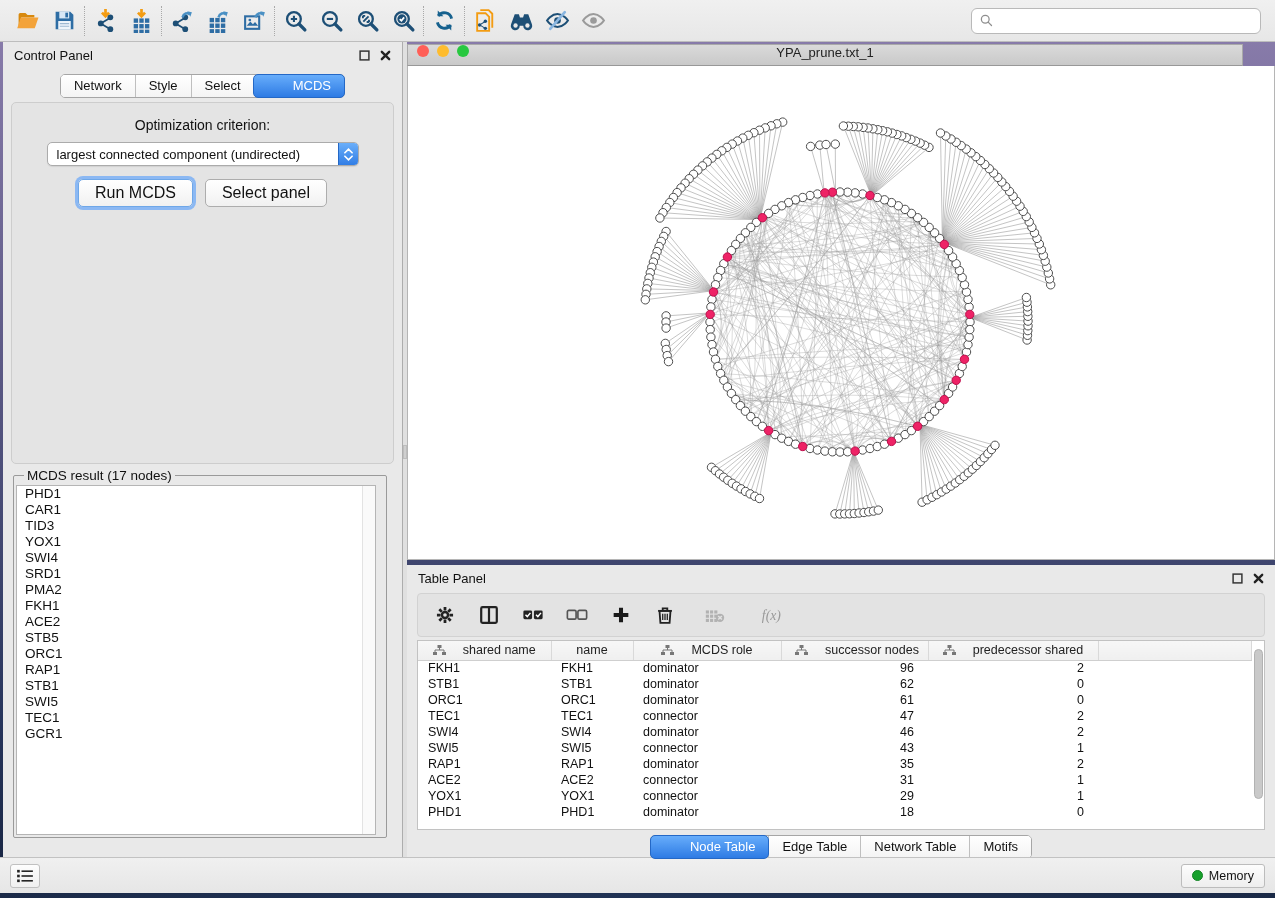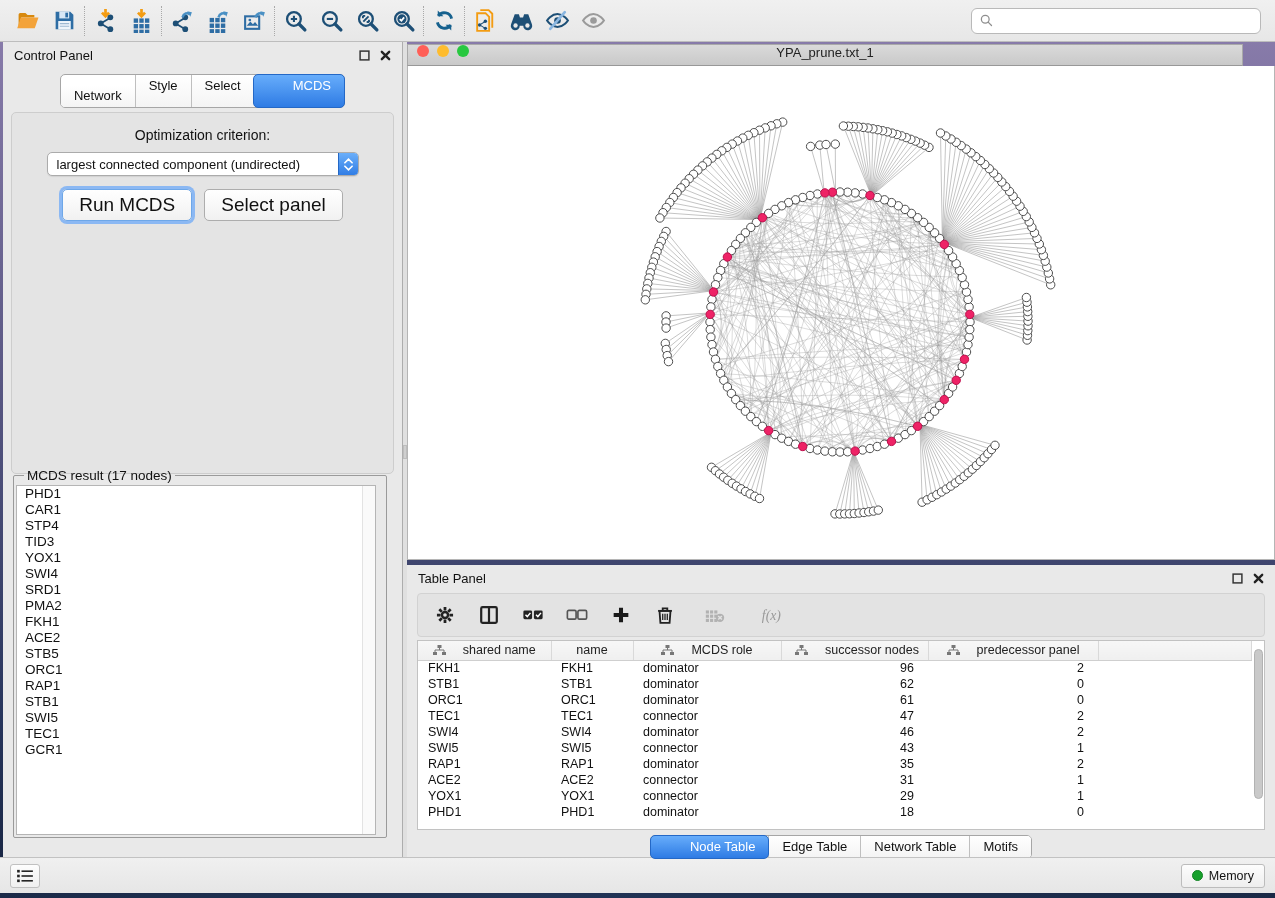--- a/index.html
+++ b/index.html
@@ -31,38 +31,38 @@
   
   .panel-titlebar { height:26px; display:flex; align-items:center; padding:0 11px; }
   .panel-title { font-size:13px; color:#111; }
   .panel-title-btns { margin-left:auto; display:flex; align-items:center; gap:10px; }
   .panel-title-btns svg { width:11px; height:11px; display:block; }
 
   .cp-tabs-row { display:flex; justify-content:center; padding:6px 0 2px; }
   .seg { display:inline-flex; background:#fff; border:1px solid #a6a6a6; border-radius:5px; }
   .seg .tab { font-size:13px; color:#111; padding:3px 13px 4px; border-left:1px solid #bfbfbf;
     background:linear-gradient(#ffffff,#f4f4f4); cursor:default; white-space:nowrap; }
-  .seg .tab:first-child { border-left:none; border-radius:4px 0 0 4px;margin-top:10px; }
+  .seg .tab:first-child { border-left:none; border-radius:4px 0 0 4px; }
   .seg .tab:last-child { border-radius:0 4px 4px 0; }
   .seg .tab.active { background:linear-gradient(#67adfb,#2e7be4); color:#fff; margin:-1px;
     border:1px solid #2468c6; border-radius:5px; position:relative; z-index:2;padding-left:39px; }
 
   .cp-body { margin:2px 8px 0; background:#e4e4e4; border:1px solid #cdcdcd; border-radius:5px;
     height:362px; padding-top:14px; }
   .opt-label { text-align:center; font-size:14px; color:#111; margin-bottom:9px; }
   .combo { width:312px; height:24px; margin:0 auto; background:#fff; border:1px solid #ababab;
     border-radius:5px; display:flex; align-items:center; overflow:hidden;
     box-shadow:0 1px 1px rgba(0,0,0,.08); }
   .combo-text { flex:1; font-size:13px; padding:0 9px; color:#111; white-space:nowrap; }
   .combo-step { width:20px; height:24px; background:linear-gradient(#6db1fb,#2e7be4);
     display:flex; flex-direction:column; align-items:center; justify-content:center; gap:1px;
     border-left:1px solid #2468c6; }
   .combo-step svg { width:9px; height:6px; display:block; }
   .cp-buttons { display:flex; justify-content:center; gap:12px; margin-top:13px; }
-  .btn { font-size:19px; color:#111; background:linear-gradient(#ffffff,#f1f1f1);
+  .btn { font-size:16px; color:#111; background:linear-gradient(#ffffff,#f1f1f1);
     border:1px solid #adadad; border-radius:5px; padding:4px 16px; cursor:default; }
   .btn.focused { box-shadow:0 0 0 3px rgba(90,160,250,.65); border-color:#6ea7e8; }
 
   .fieldset-box { position:absolute; left:10px; top:426px; width:374px; height:370px; }
   fieldset { border:1px solid #9a9a9a; border-radius:2px; height:100%; background:#e9e9e9; padding:2px 10px 2px 2px; }
   legend { font-size:13.5px; color:#111; margin-left:8px; padding:0 3px; }
   .mcds-list { background:#fff; border:1px solid #b5b5b5; height:100%; overflow:hidden; position:relative; }
   .mcds-list .scrolltrack { position:absolute; right:0; top:0; width:13px; height:100%; background:#fafafa; border-left:1px solid #e3e3e3; }
   .mcds-item { font-size:13.5px; color:#111; line-height:16px; padding-left:8px; }
 
@@ -361,21 +361,20 @@
       </div>
     </div>
 
     <div class="fieldset-box">
       <fieldset>
         <legend>MCDS result (17 nodes)</legend>
         <div class="mcds-list" id="mcds-list">
           <div class="scrolltrack"></div>
         <div class="mcds-item">PHD1</div>
             <div class="mcds-item">CAR1</div>
-            <div class="mcds-item">STP4</div>
             <div class="mcds-item">TID3</div>
             <div class="mcds-item">YOX1</div>
             <div class="mcds-item">SWI4</div>
             <div class="mcds-item">SRD1</div>
             <div class="mcds-item">PMA2</div>
             <div class="mcds-item">FKH1</div>
             <div class="mcds-item">ACE2</div>
             <div class="mcds-item">STB5</div>
             <div class="mcds-item">ORC1</div>
             <div class="mcds-item">RAP1</div>
@@ -1250,21 +1249,21 @@
                     <span style="display:flex">
                       <svg width="13" height="11" viewBox="0 0 13 11">
                         <g fill="#777">
                           <rect x="4.5" y="0" width="4" height="3"></rect>
                           <rect x="0" y="7" width="4" height="3"></rect>
                           <rect x="9" y="7" width="4" height="3"></rect>
                           <path d="M6.5 3v2M2 7V5h9v2" stroke="#777" fill="none"></path>
                         </g>
                       </svg>
                     </span>
-                    <span>predecessor panel</span>
+                    <span>predecessor shared</span>
                   </span>
                 </th>
                 <th style="width: auto;"></th>
               </tr>
             </thead>
           <tbody id="tbl-body">
               <tr>
                 <td>FKH1</td>
                 <td>FKH1</td>
                 <td>dominator</td>

